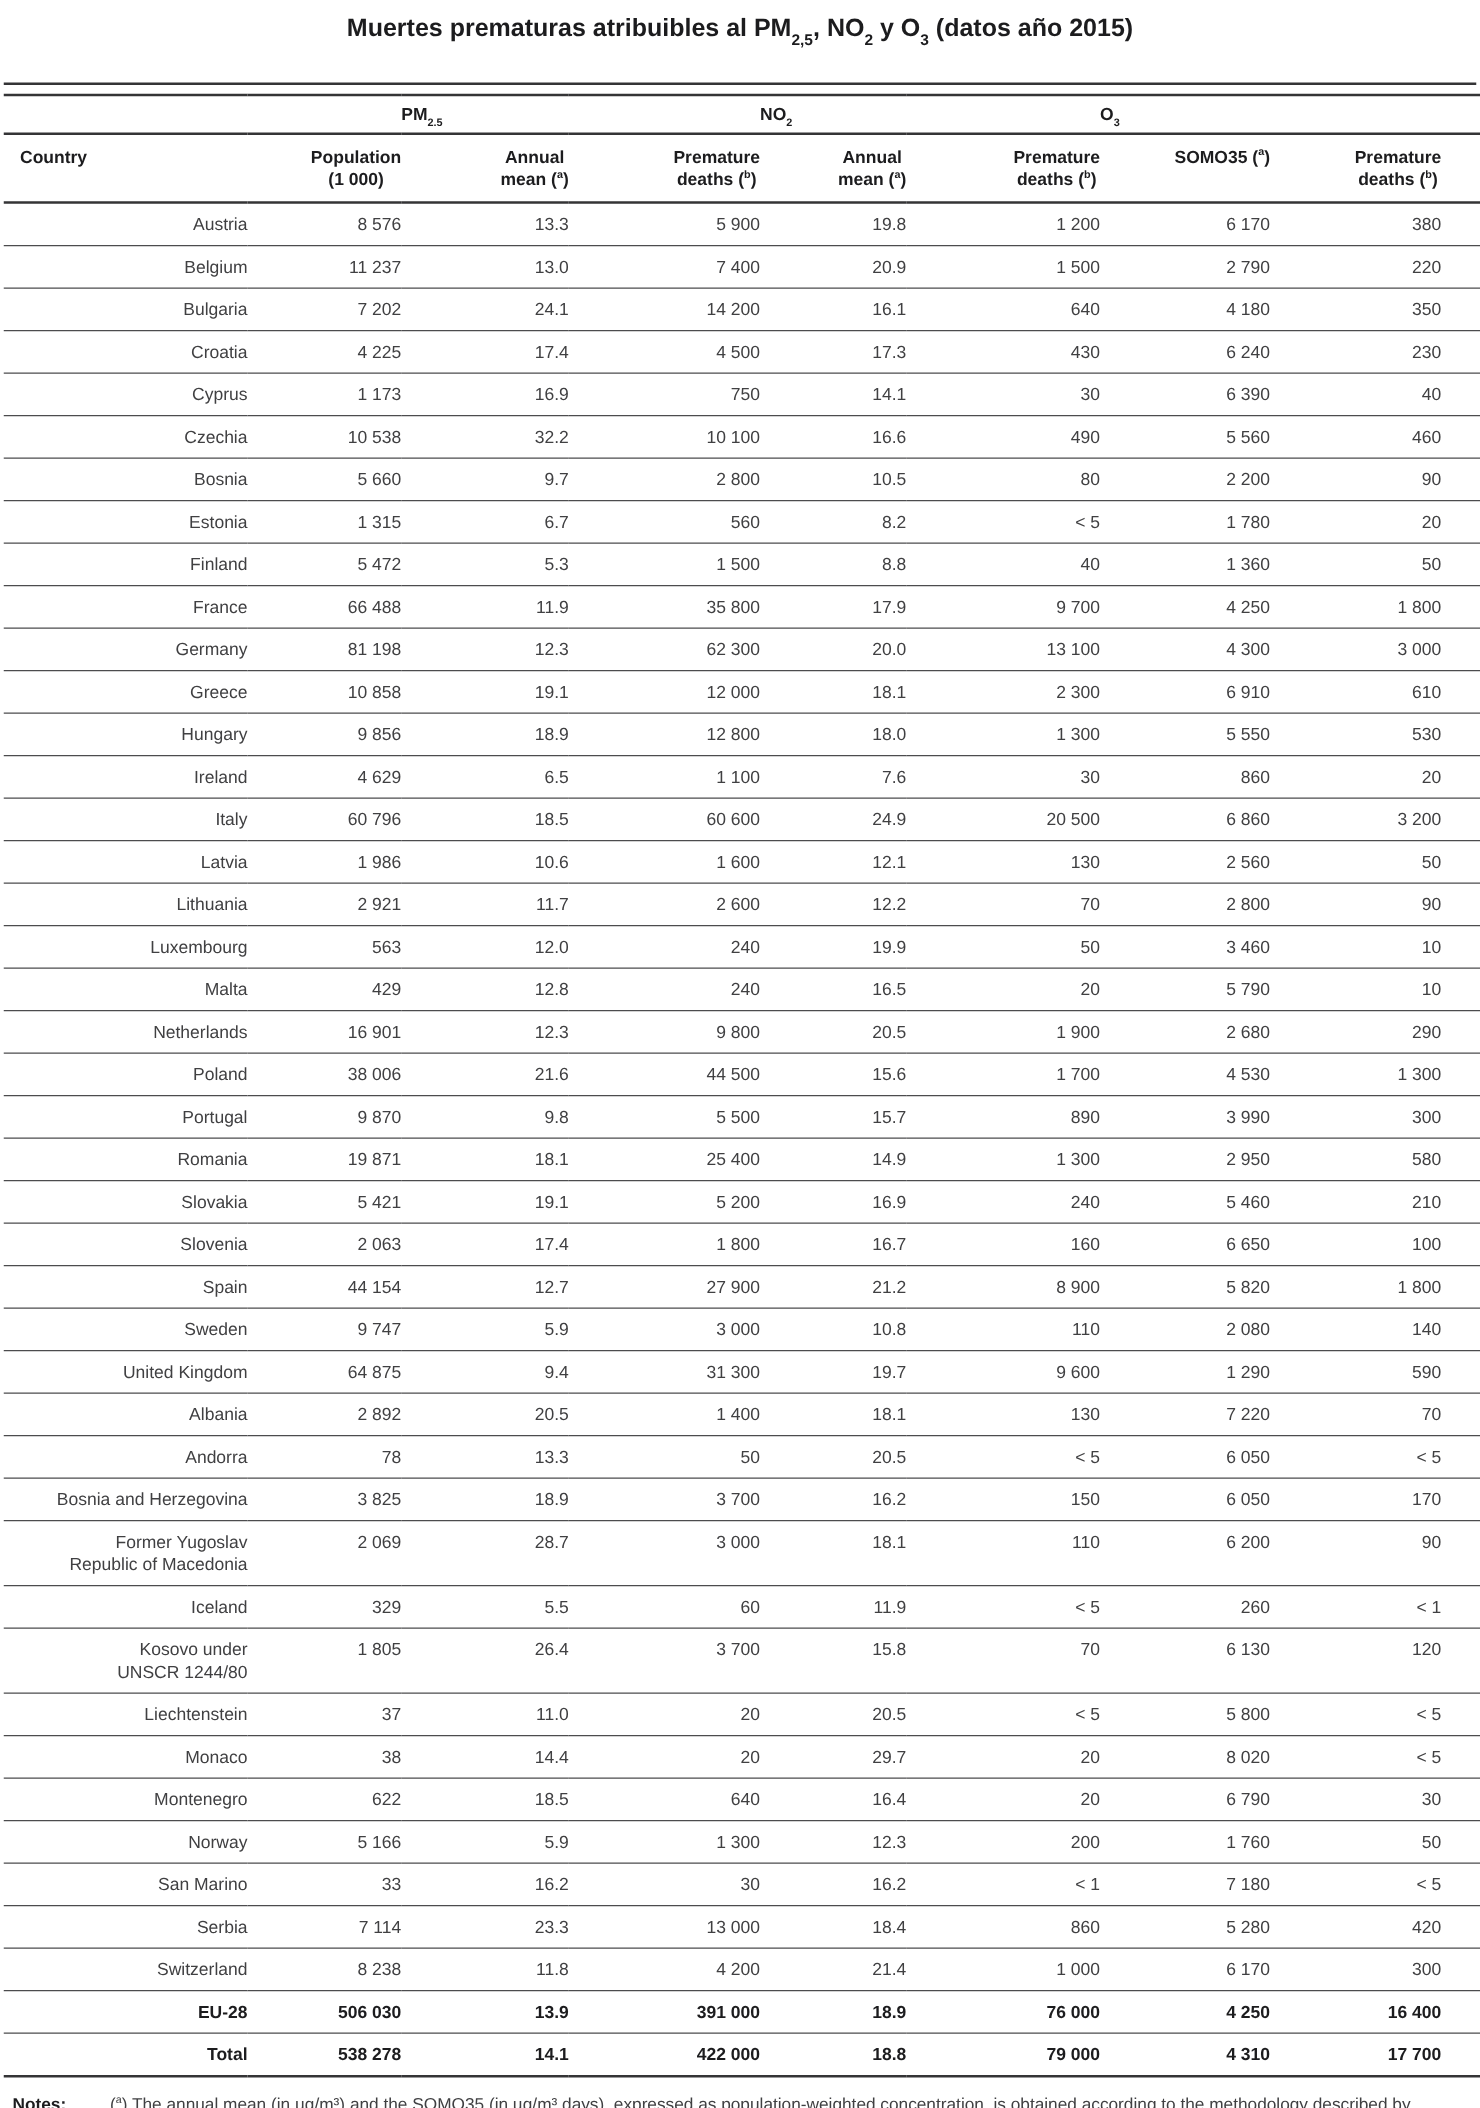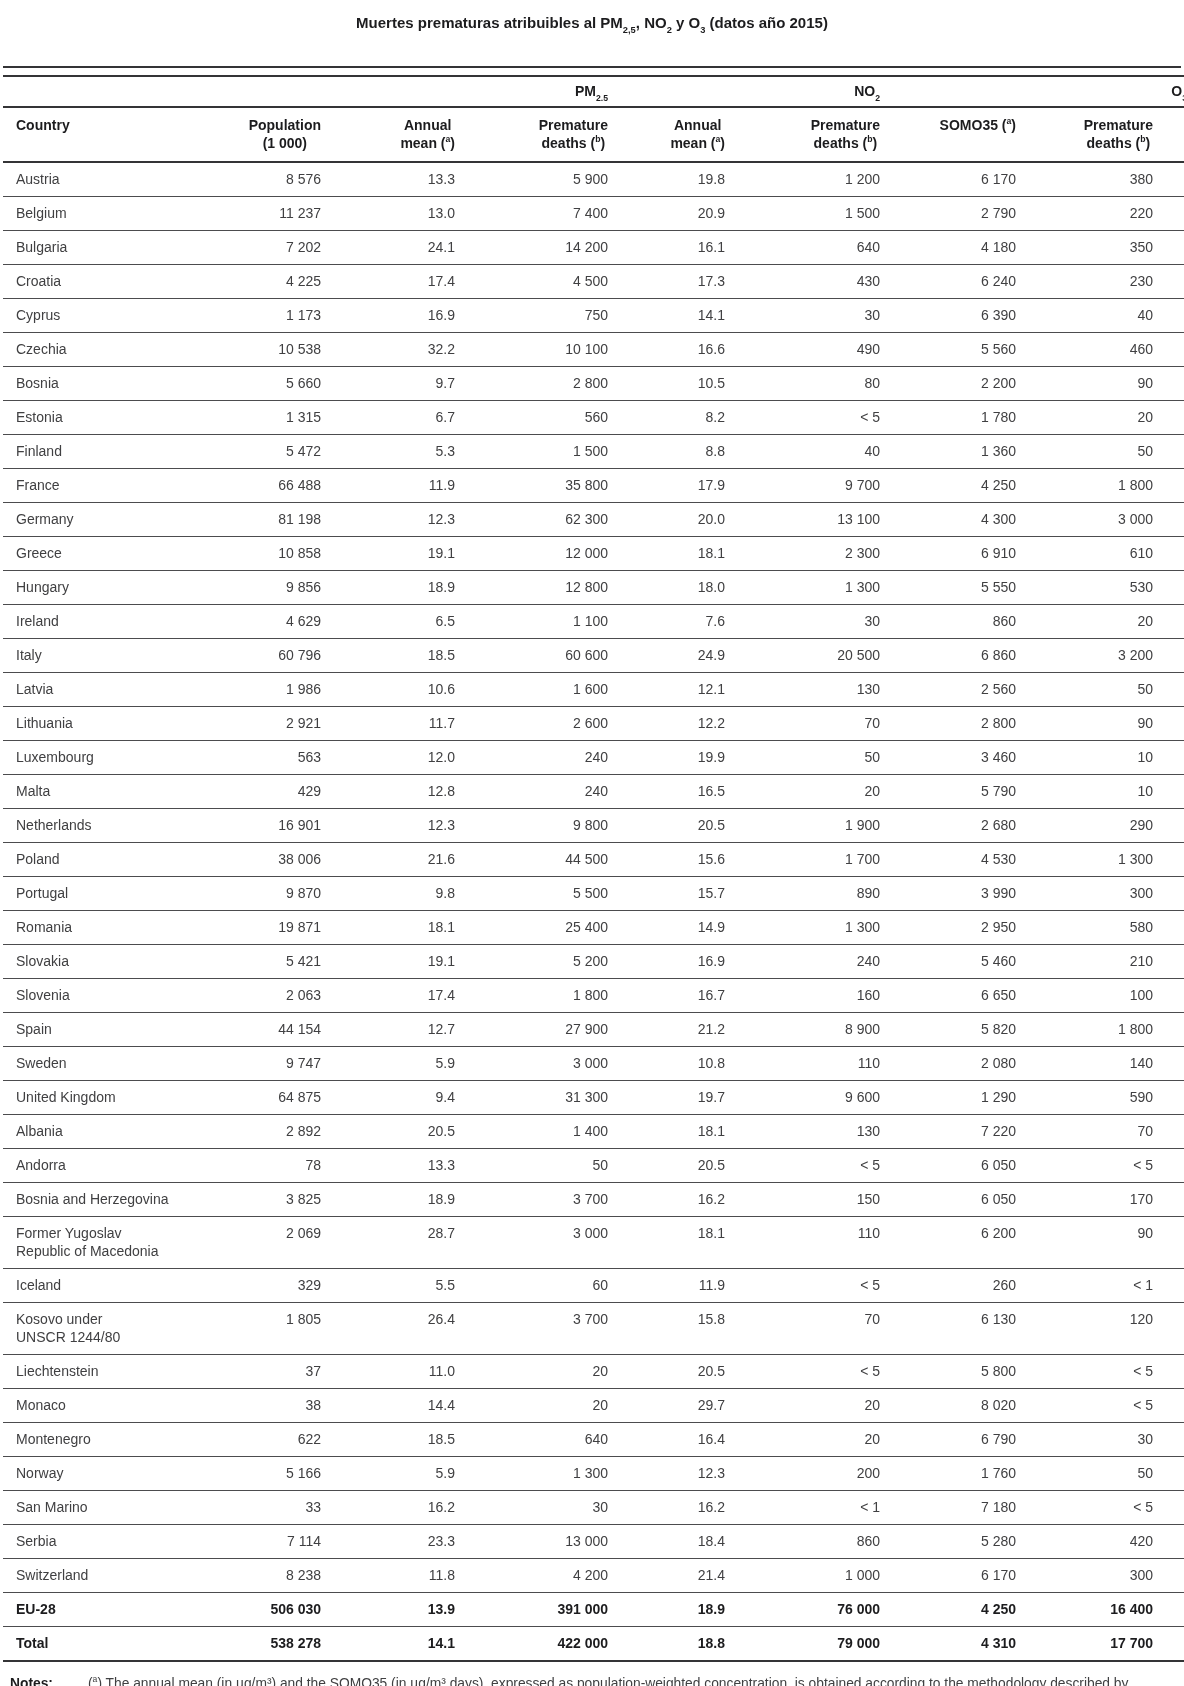--- a/index.html
+++ b/index.html
@@ -12,21 +12,21 @@
   body{
     width:1184px;
     font-family:"Liberation Sans","DejaVu Sans",sans-serif;
     color:var(--text);
     -webkit-font-smoothing:antialiased;
   }
   .page{padding:12px 3px 0 3px;}
   .doc-title{
     text-align:center;
     font-weight:bold;
-    font-size:15px;
+    font-size:20px;
     line-height:22px;
     color:var(--title);
     margin:0 0 32px 0;
   }
   .doc-title sub{font-size:0.62em;line-height:0;}
   sup{font-size:0.62em;line-height:0;position:relative;top:-0.05em;}
   sub{font-size:0.62em;line-height:0;position:relative;bottom:-0.15em;}
   .top-rule{
     border-top:2px solid var(--rule-strong);
     height:7px;
@@ -42,21 +42,21 @@
   col.c-pop{width:123px;}
   col.c-pm-mean{width:134px;}
   col.c-pm-deaths{width:153px;}
   col.c-no2-mean{width:117px;}
   col.c-no2-deaths{width:155px;}
   col.c-somo35{width:136px;}
   col.c-o3-deaths{width:171px;}
   tr.group-row{border-bottom:2px solid var(--rule-strong);}
   tr.group-row td{
     font-weight:bold;
-    text-align:right;
+    text-align:left;
     padding:6px 0 7px 0;
     color:var(--title);
   }
   tr.colhead-row{border-bottom:2px solid var(--rule-strong);}
   tr.colhead-row th{
     font-weight:bold;
     vertical-align:top;
     text-align:right;
     padding:8px 0 9px 0;
     line-height:18px;
@@ -67,21 +67,21 @@
   tr.colhead-row th:last-child{padding-right:34px;}
   tbody tr{border-top:1px solid var(--rule);}
   tbody tr:first-child{border-top:none;}
   tbody td{
     vertical-align:top;
     text-align:right;
     padding:7px 0 8px 0;
     line-height:18px;
   }
   tbody td:first-child{
-    text-align:left;
+    text-align:right;
     padding-left:13px;
     white-space:pre-line;
   }
   tbody td:last-child{padding-right:34px;}
   tbody tr.bold-row{font-weight:bold;}
   tbody tr.bold-row td{color:var(--title);margin-top:20px;}
   tbody tr.total-row{border-bottom:2px solid var(--rule-strong);}
   .notes{
     display:flex;
     align-items:flex-start;

